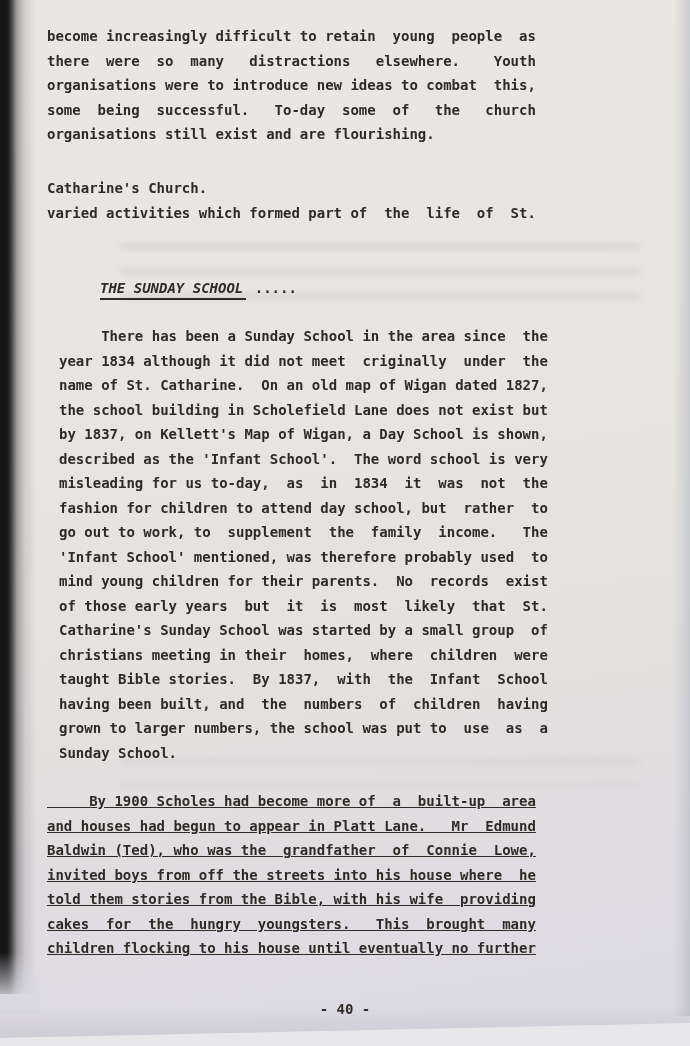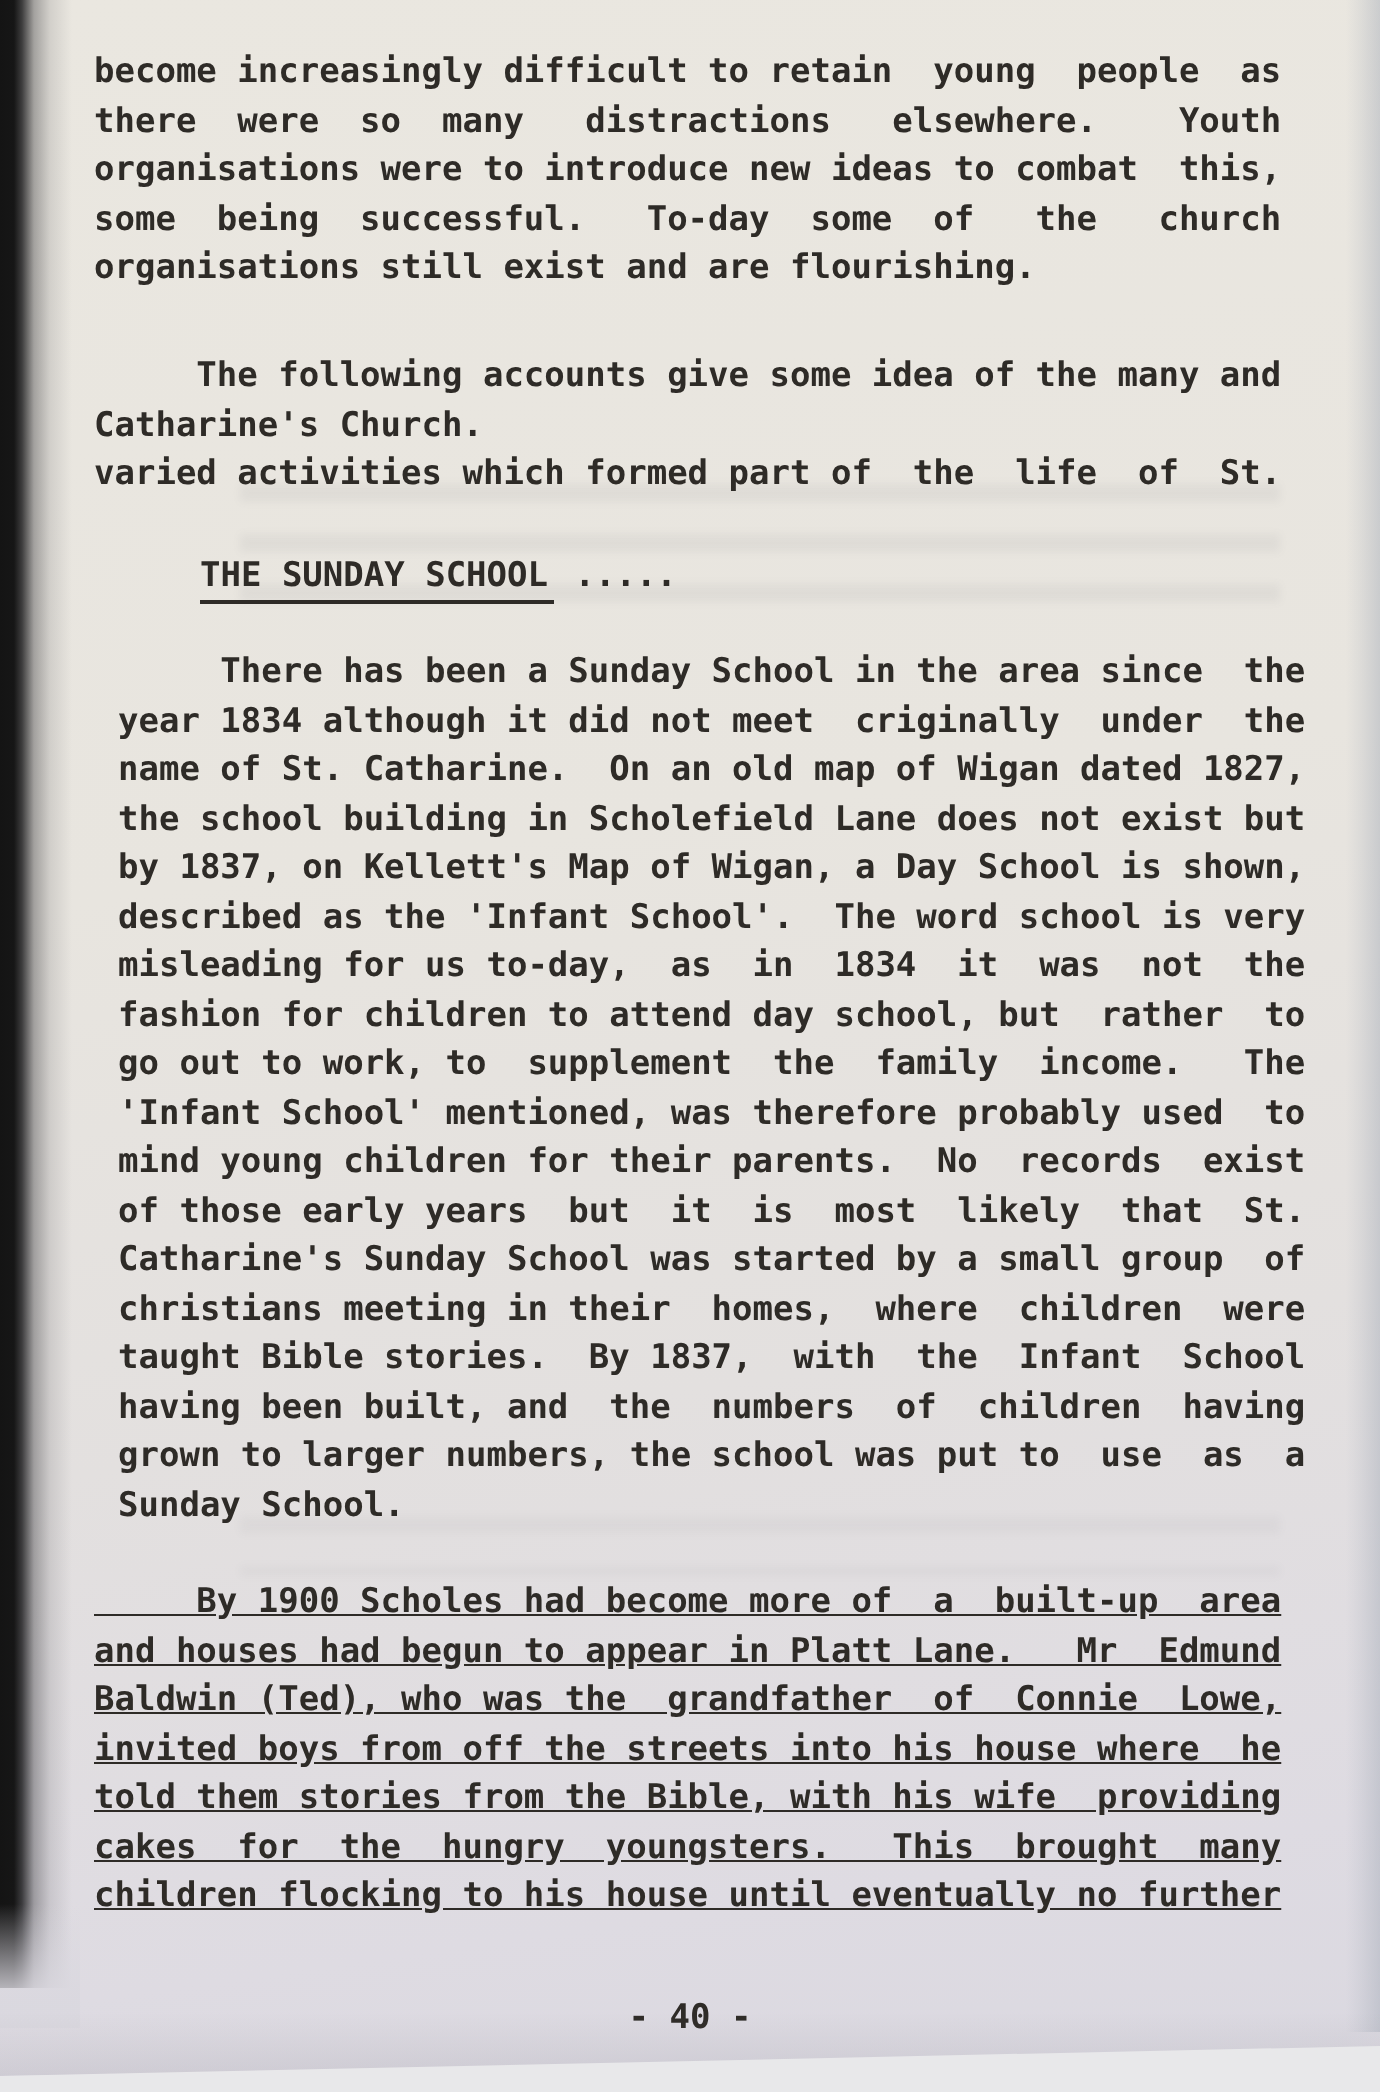--- a/index.html
+++ b/index.html
@@ -3,27 +3,27 @@
 <meta charset="utf-8">
 <style>
   html,body { margin:0; padding:0; background:#9a9aa0; }
   .page {
     position:relative; width:690px; height:1046px; overflow:hidden;
     background: linear-gradient(172deg, #eae7e0 0%, #e8e5df 40%, #e3e0df 65%, #dedbe2 88%, #dad8e0 100%);
     font-family:"DejaVu Sans Mono", monospace;
   }
   .para, .heading, .page-number {
     position:absolute; left:47px; color:#2e2b27;
-    font-size:17px; line-height:24.5px; font-weight:bold; white-space:pre;
+    font-size:14px; line-height:24.5px; font-weight:bold; white-space:pre;
   }
   .tline { height:24.5px; }
   .p1 { top:24px; }
   .p2 { top:176px; }
   .heading { top:276px; left:100px; }
-  .hl { border-bottom:2px solid #2e2b27; padding-bottom:2px; padding-right:3px; }
+  .hl { border-bottom:2px solid #2e2b27; padding-bottom:2px; padding-right:3px;font-style:italic; }
   .p3 { top:324px;margin-left:12px; }
   .p4 { top:789px;text-decoration:underline; }
   .page-number { top:997px; left:0; width:690px; text-align:center; }
   .spine {
     position:absolute; left:0; top:0; width:36px; height:994px;
     background: linear-gradient(90deg, #141414 0px, #161616 7px, rgba(24,24,26,.82) 11px,
                 rgba(48,48,52,.38) 17px, rgba(75,75,80,.15) 25px, rgba(90,90,95,0) 36px);
   }
   .spine-fade {
     position:absolute; left:0; top:952px; width:40px; height:62px;
@@ -55,21 +55,21 @@
 <body>
 
 <div class="page">
   <div class="spine"></div>
   <div class="spine-fade"></div>
   <div class="right-edge"></div>
   <div class="bleed bleed-a"></div>
   <div class="bleed bleed-b"></div>
 
   <div class="para p1"><div class="tline">become increasingly difficult to retain  young  people  as</div><div class="tline">there  were  so  many   distractions   elsewhere.    Youth</div><div class="tline">organisations were to introduce new ideas to combat  this,</div><div class="tline">some  being  successful.   To-day  some  of   the   church</div><div class="tline">organisations still exist and are flourishing.</div></div>
-  <div class="para p2"><div class="tline">     The following accounts give some idea of the many and</div><div class="tline">Catharine's Church.</div><div class="tline">varied activities which formed part of  the  life  of  St.</div></div>
+  <div class="para p2"><div class="tline">Catharine's Church.</div><div class="tline">varied activities which formed part of  the  life  of  St.</div></div>
 
   <div class="heading"><span class="hl">THE SUNDAY SCHOOL</span><span> .....</span></div>
 
   <div class="para p3"><div class="tline">     There has been a Sunday School in the area since  the</div><div class="tline">year 1834 although it did not meet  criginally  under  the</div><div class="tline">name of St. Catharine.  On an old map of Wigan dated 1827,</div><div class="tline">the school building in Scholefield Lane does not exist but</div><div class="tline">by 1837, on Kellett's Map of Wigan, a Day School is shown,</div><div class="tline">described as the 'Infant School'.  The word school is very</div><div class="tline">misleading for us to-day,  as  in  1834  it  was  not  the</div><div class="tline">fashion for children to attend day school, but  rather  to</div><div class="tline">go out to work, to  supplement  the  family  income.   The</div><div class="tline">'Infant School' mentioned, was therefore probably used  to</div><div class="tline">mind young children for their parents.  No  records  exist</div><div class="tline">of those early years  but  it  is  most  likely  that  St.</div><div class="tline">Catharine's Sunday School was started by a small group  of</div><div class="tline">christians meeting in their  homes,  where  children  were</div><div class="tline">taught Bible stories.  By 1837,  with  the  Infant  School</div><div class="tline">having been built, and  the  numbers  of  children  having</div><div class="tline">grown to larger numbers, the school was put to  use  as  a</div><div class="tline">Sunday School.</div></div>
   <div class="para p4"><div class="tline">     By 1900 Scholes had become more of  a  built-up  area</div><div class="tline">and houses had begun to appear in Platt Lane.   Mr  Edmund</div><div class="tline">Baldwin (Ted), who was the  grandfather  of  Connie  Lowe,</div><div class="tline">invited boys from off the streets into his house where  he</div><div class="tline">told them stories from the Bible, with his wife  providing</div><div class="tline">cakes  for  the  hungry  youngsters.   This  brought  many</div><div class="tline">children flocking to his house until eventually no further</div></div>
 
   <div class="page-number">- 40 -</div>
 
   <div class="edge-shadow"></div>
   <div class="edge-strip"></div>

